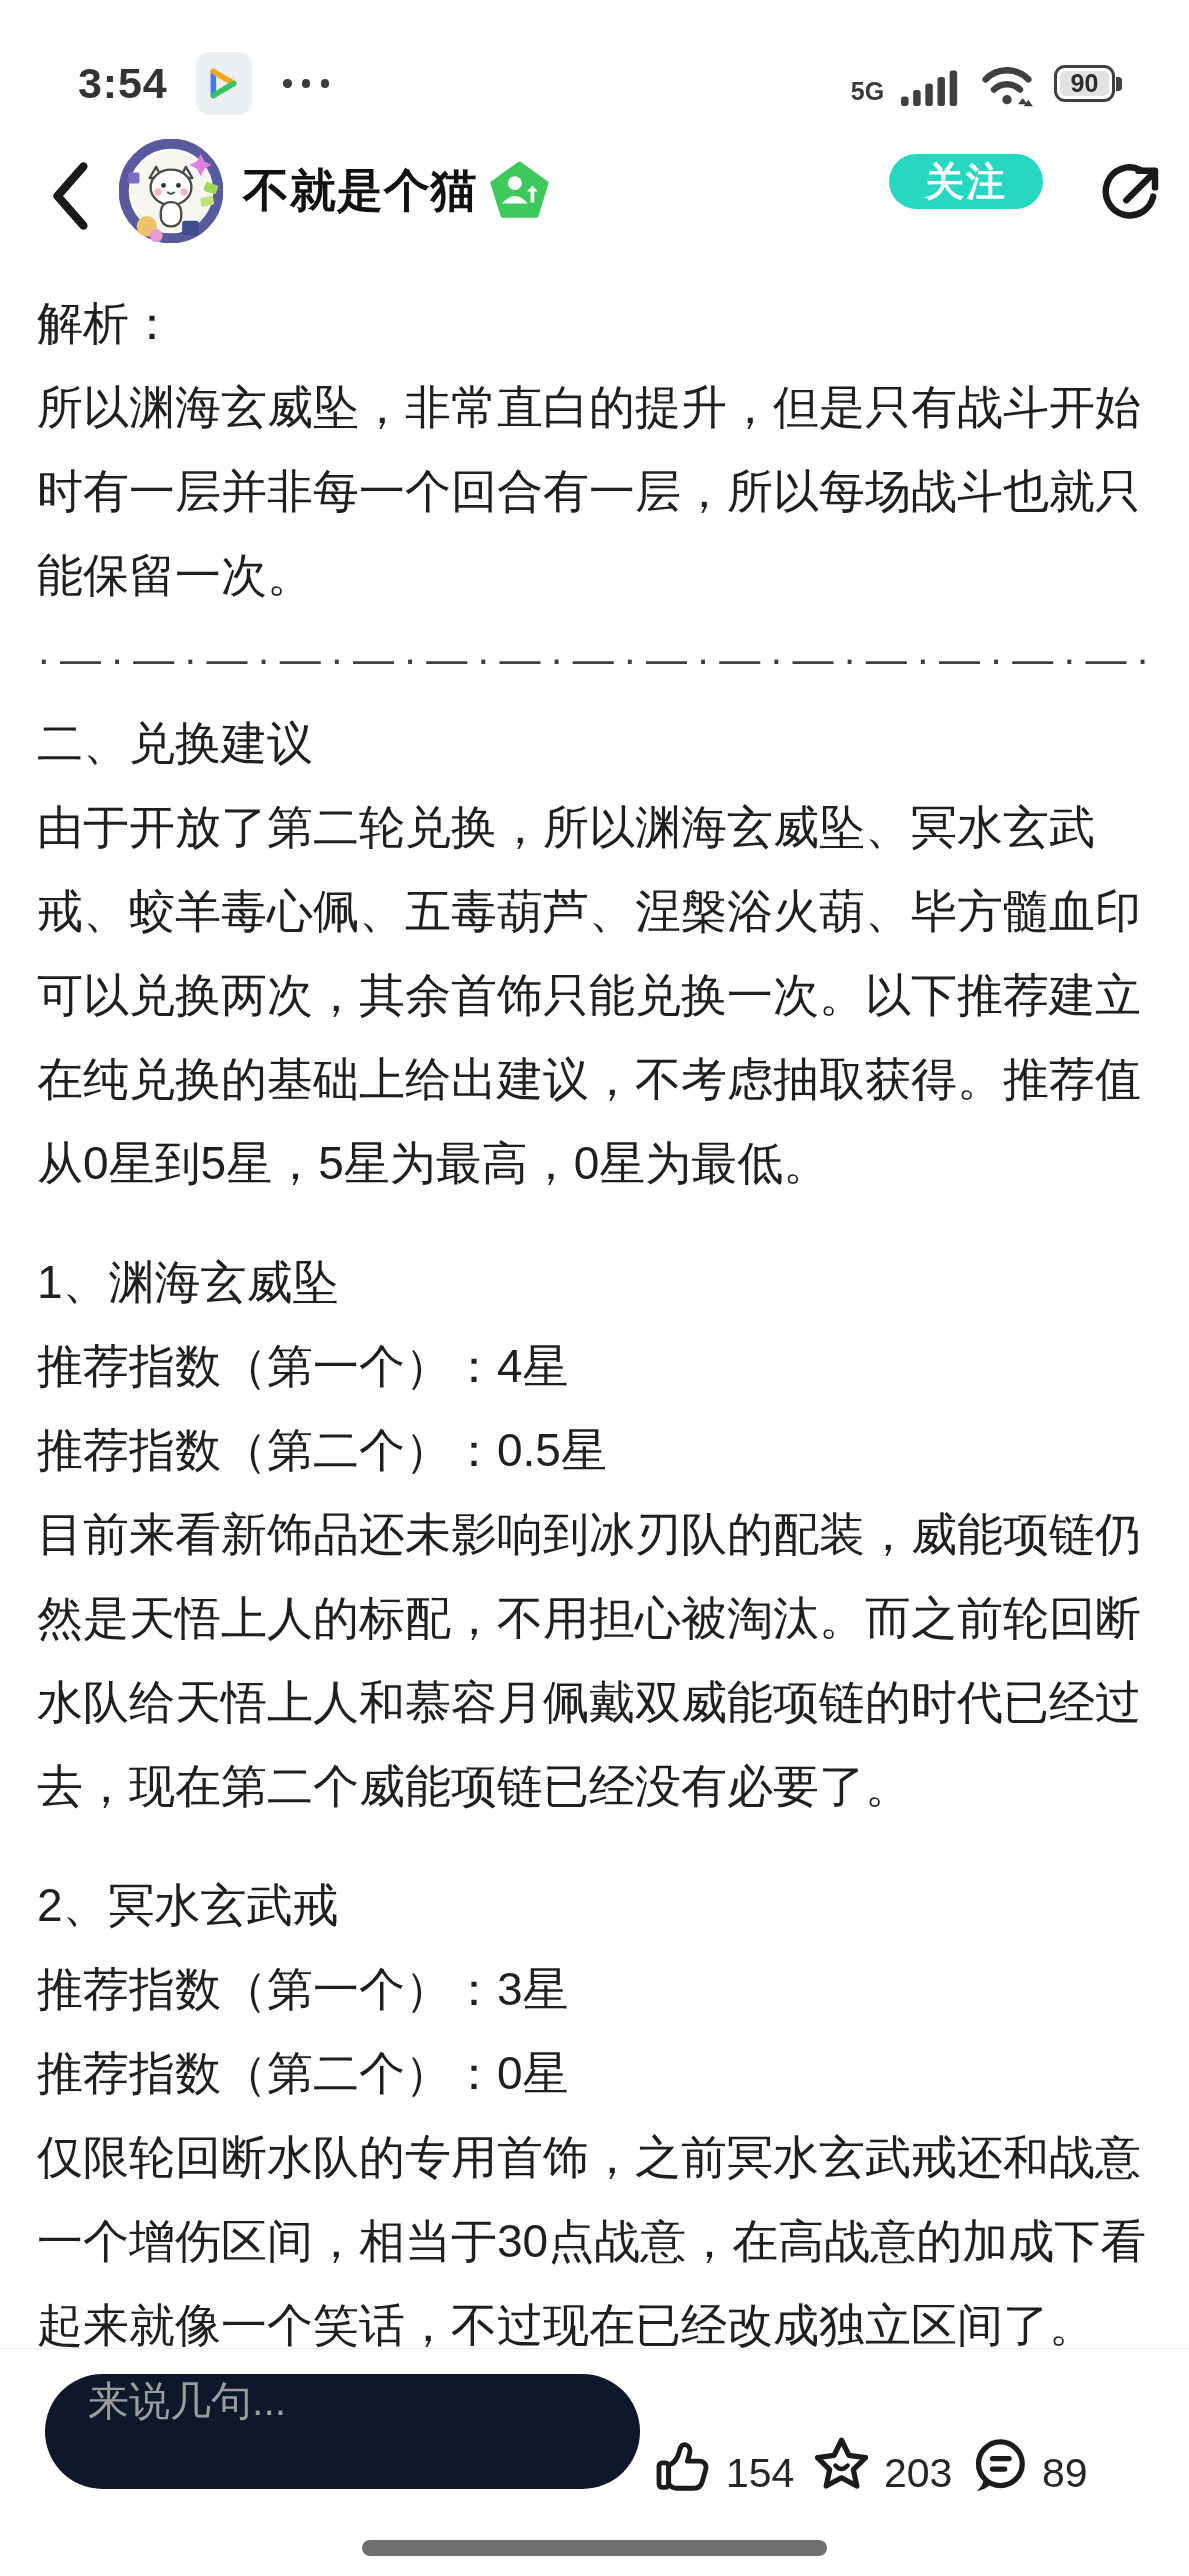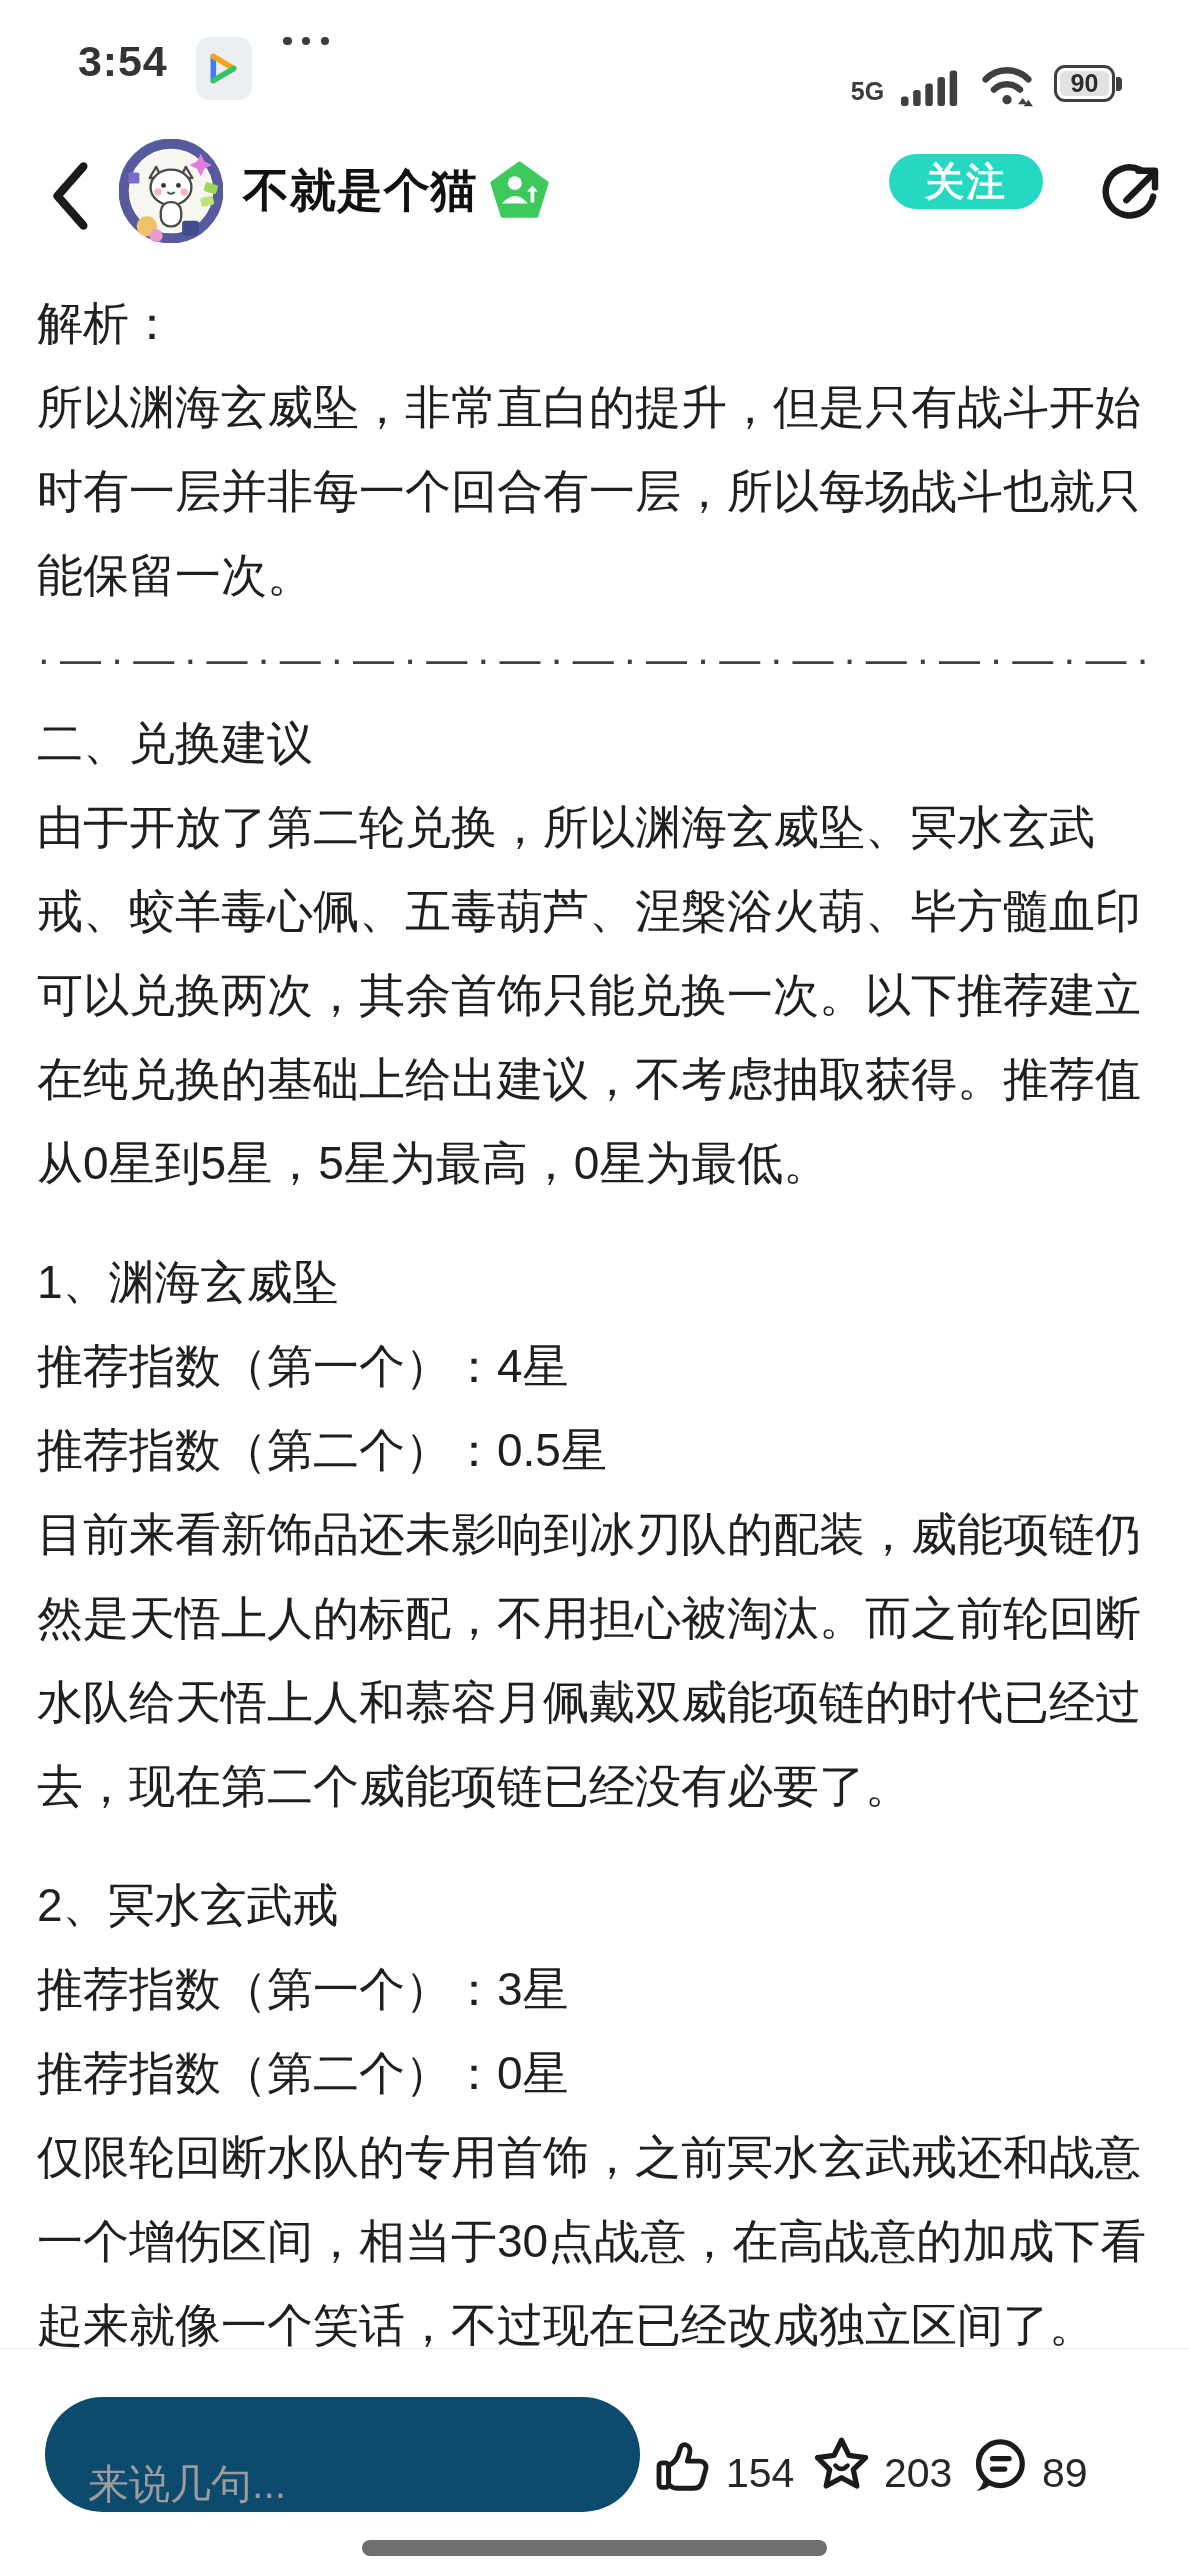--- a/index.html
+++ b/index.html
@@ -2,21 +2,21 @@
 <html style="font-size:15px"><head>
 <meta charset="utf-8">
 <style>
   * { margin:0; padding:0; box-sizing:border-box; }
   html,body { background:#ffffff; }
   body { font-family:"Liberation Sans","DejaVu Sans",sans-serif; }
   .screen { position:relative; width:1189px; height:2576px; background:#ffffff; overflow:hidden; }
 
   
   .status-bar { position:absolute; top:37px; left:0; right:0; height:93px; }
-  .status-left { position:absolute; left:78px; top:0; height:93px; display:flex; gap:28px; }
+  .status-left { position:absolute; left:78px; top:0; height:93px; display:flex; align-items:center; gap:28px; }
   .time { font-size:43px; font-weight:700; color:#333; letter-spacing:0.9px; }
   .notif-app { width:56px; height:63px; background:#eceff2; border-radius:14px; display:flex; align-items:center; justify-content:center; }
   .ellipsis-dots { display:flex; gap:10.2px; margin-left:3.7px; }
   .ellipsis-dots i { width:8.4px; height:8.4px; border-radius:50%; background:#3c3c3c; }
   .status-right { position:absolute; right:74px; top:0; height:93px; display:flex; align-items:center; gap:20.4px; }
   .net-group { display:flex; align-items:flex-end; gap:17px; }
   .net-label { font-size:25px; font-weight:700; color:#3a3a3a; margin-top:1.9px; }
   .battery { position:relative; width:61px; height:37px; border:3.7px solid #404040; border-radius:11px; }
   .battery-fill { position:absolute; left:2.8px; top:2.8px; right:2.8px; bottom:2.8px; background:#e2e2e2; border-radius:5.6px;
                   display:flex; align-items:center; justify-content:center; font-size:25px; font-weight:700; color:#2d2d2d; }
@@ -36,22 +36,22 @@
 
   
   .article { position:absolute; left:37px; top:281px; width:1115px; }
   .para { font-size:46px; line-height:84px; color:#1f1f1f; font-weight:400;
           word-break:break-word; overflow-wrap:break-word; }
   .para.item-heading { margin-top:35px; }
   .para.divider { color:#3f3f3f; font-size:41px; letter-spacing:9.3px; white-space:nowrap; overflow:hidden; }
 
   
   .bottom-bar { position:absolute; left:0; right:0; bottom:0; height:228px; background:#ffffff; border-top:1.9px solid #ececec; }
-  .comment-input { position:absolute; left:45px; top:48px; width:595px; height:115px;
-                   background:#0c4a6e; border-radius:58px; display:flex; align-items:flex-end; }
+  .comment-input { position:absolute; left:45px; top:25px; width:595px; height:115px;
+                   background:#0f172a; border-radius:58px; display:flex; align-items:flex-start; }
   .comment-placeholder { margin-left:43px; font-size:41px; color:#9c9c9c; }
   .action { position:absolute; top:33px; height:115px; display:flex; align-items:flex-end; gap:11px; }
   .action .count { font-size:41px; color:#262626; }
   .action-like { left:652px; }
   .action-fav { left:810px; }
   .action-comment { left:968px; }
   .home-indicator { position:absolute; left:362px; bottom:20.4px; width:465px; height:16px; border-radius:8.4px; background:#6f6f6f; }
 
   svg { display:block; }
 </style>

